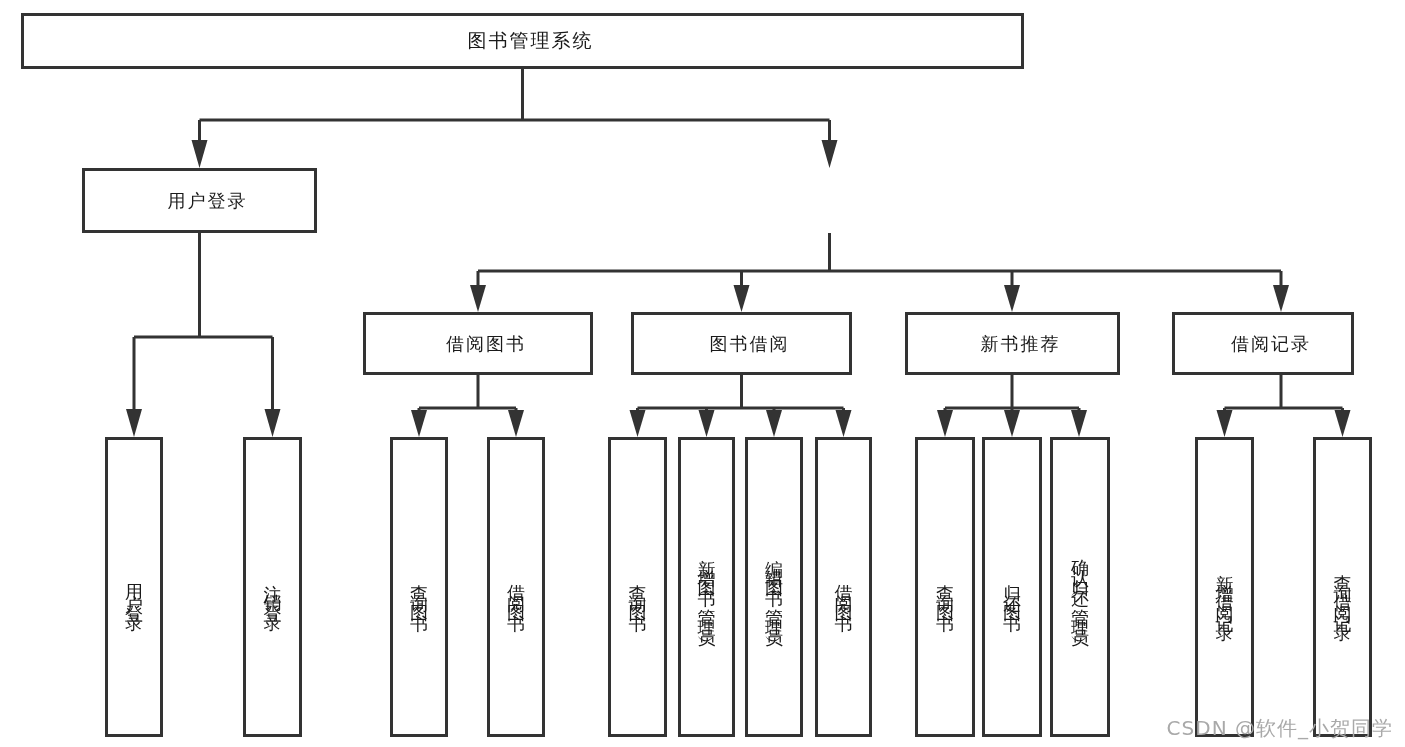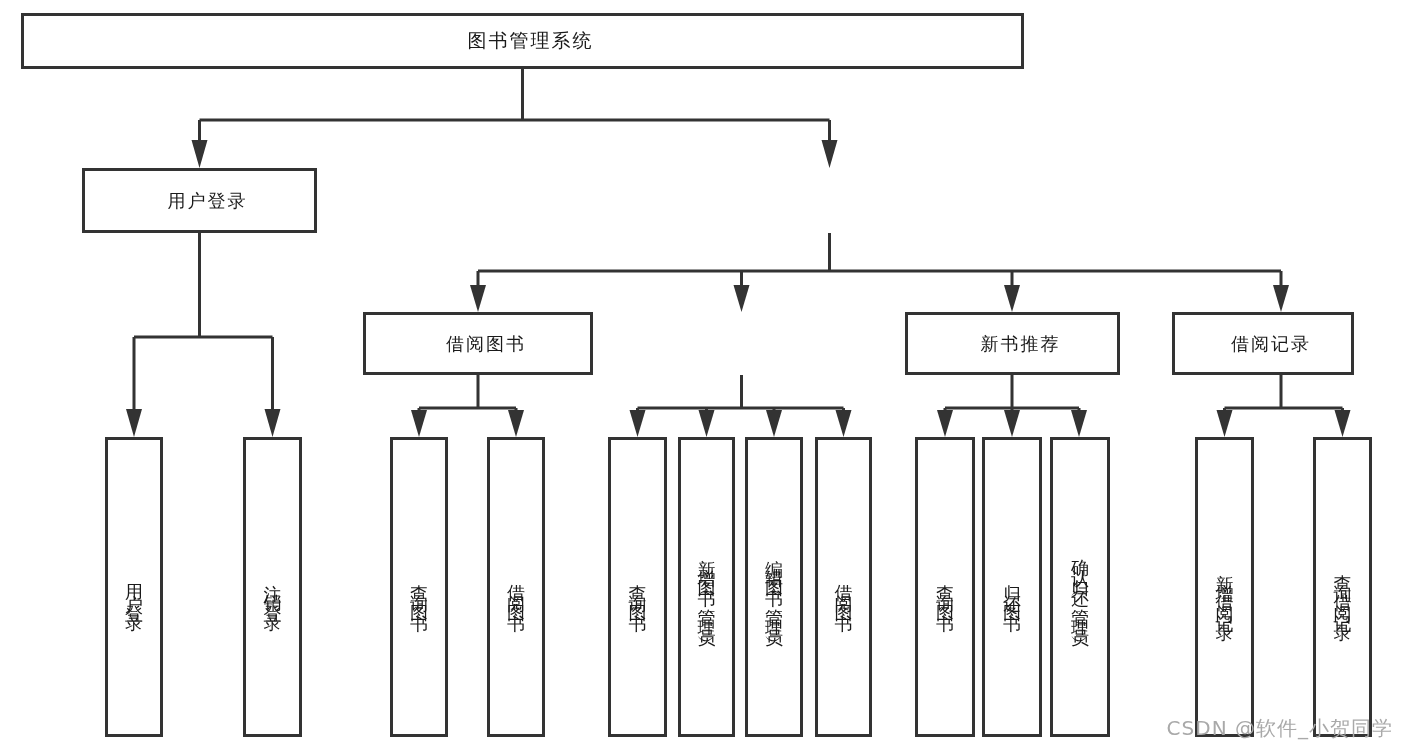--- a/index.html
+++ b/index.html
@@ -95,20 +95,21 @@
       <polygon points="1224.5,437 1216.5,410 1232.5,410"></polygon>
       <polygon points="1342.5,437 1334.5,410 1350.5,410"></polygon>
     </g>
   </svg>
 
   <div class="box h root" style="left:21px; top:13px; width:1003px; height:56px">图书管理系统</div>
 
   <div class="box h" style="left:82px; top:168px; width:235px; height:65px">用户登录</div>
 
   <div class="box h" style="left:363px; top:312px; width:230px; height:63px">借阅图书</div>
+  <div class="box h" style="left:631px; top:312px; width:221px; height:63px">图书借阅</div>
   <div class="box h" style="left:905px; top:312px; width:215px; height:63px">新书推荐</div>
   <div class="box h" style="left:1172px; top:312px; width:182px; height:63px">借阅记录</div>
 
   <div class="box v" style="left:105px; top:437px; width:58px; height:300px">用户登录</div>
   <div class="box v" style="left:243px; top:437px; width:59px; height:300px">注销登录</div>
 
   <div class="box v" style="left:390px; top:437px; width:58px; height:300px">查询图书</div>
   <div class="box v" style="left:487px; top:437px; width:58px; height:300px">借阅图书</div>
 
   <div class="box v" style="left:608px; top:437px; width:59px; height:300px">查询图书</div>

